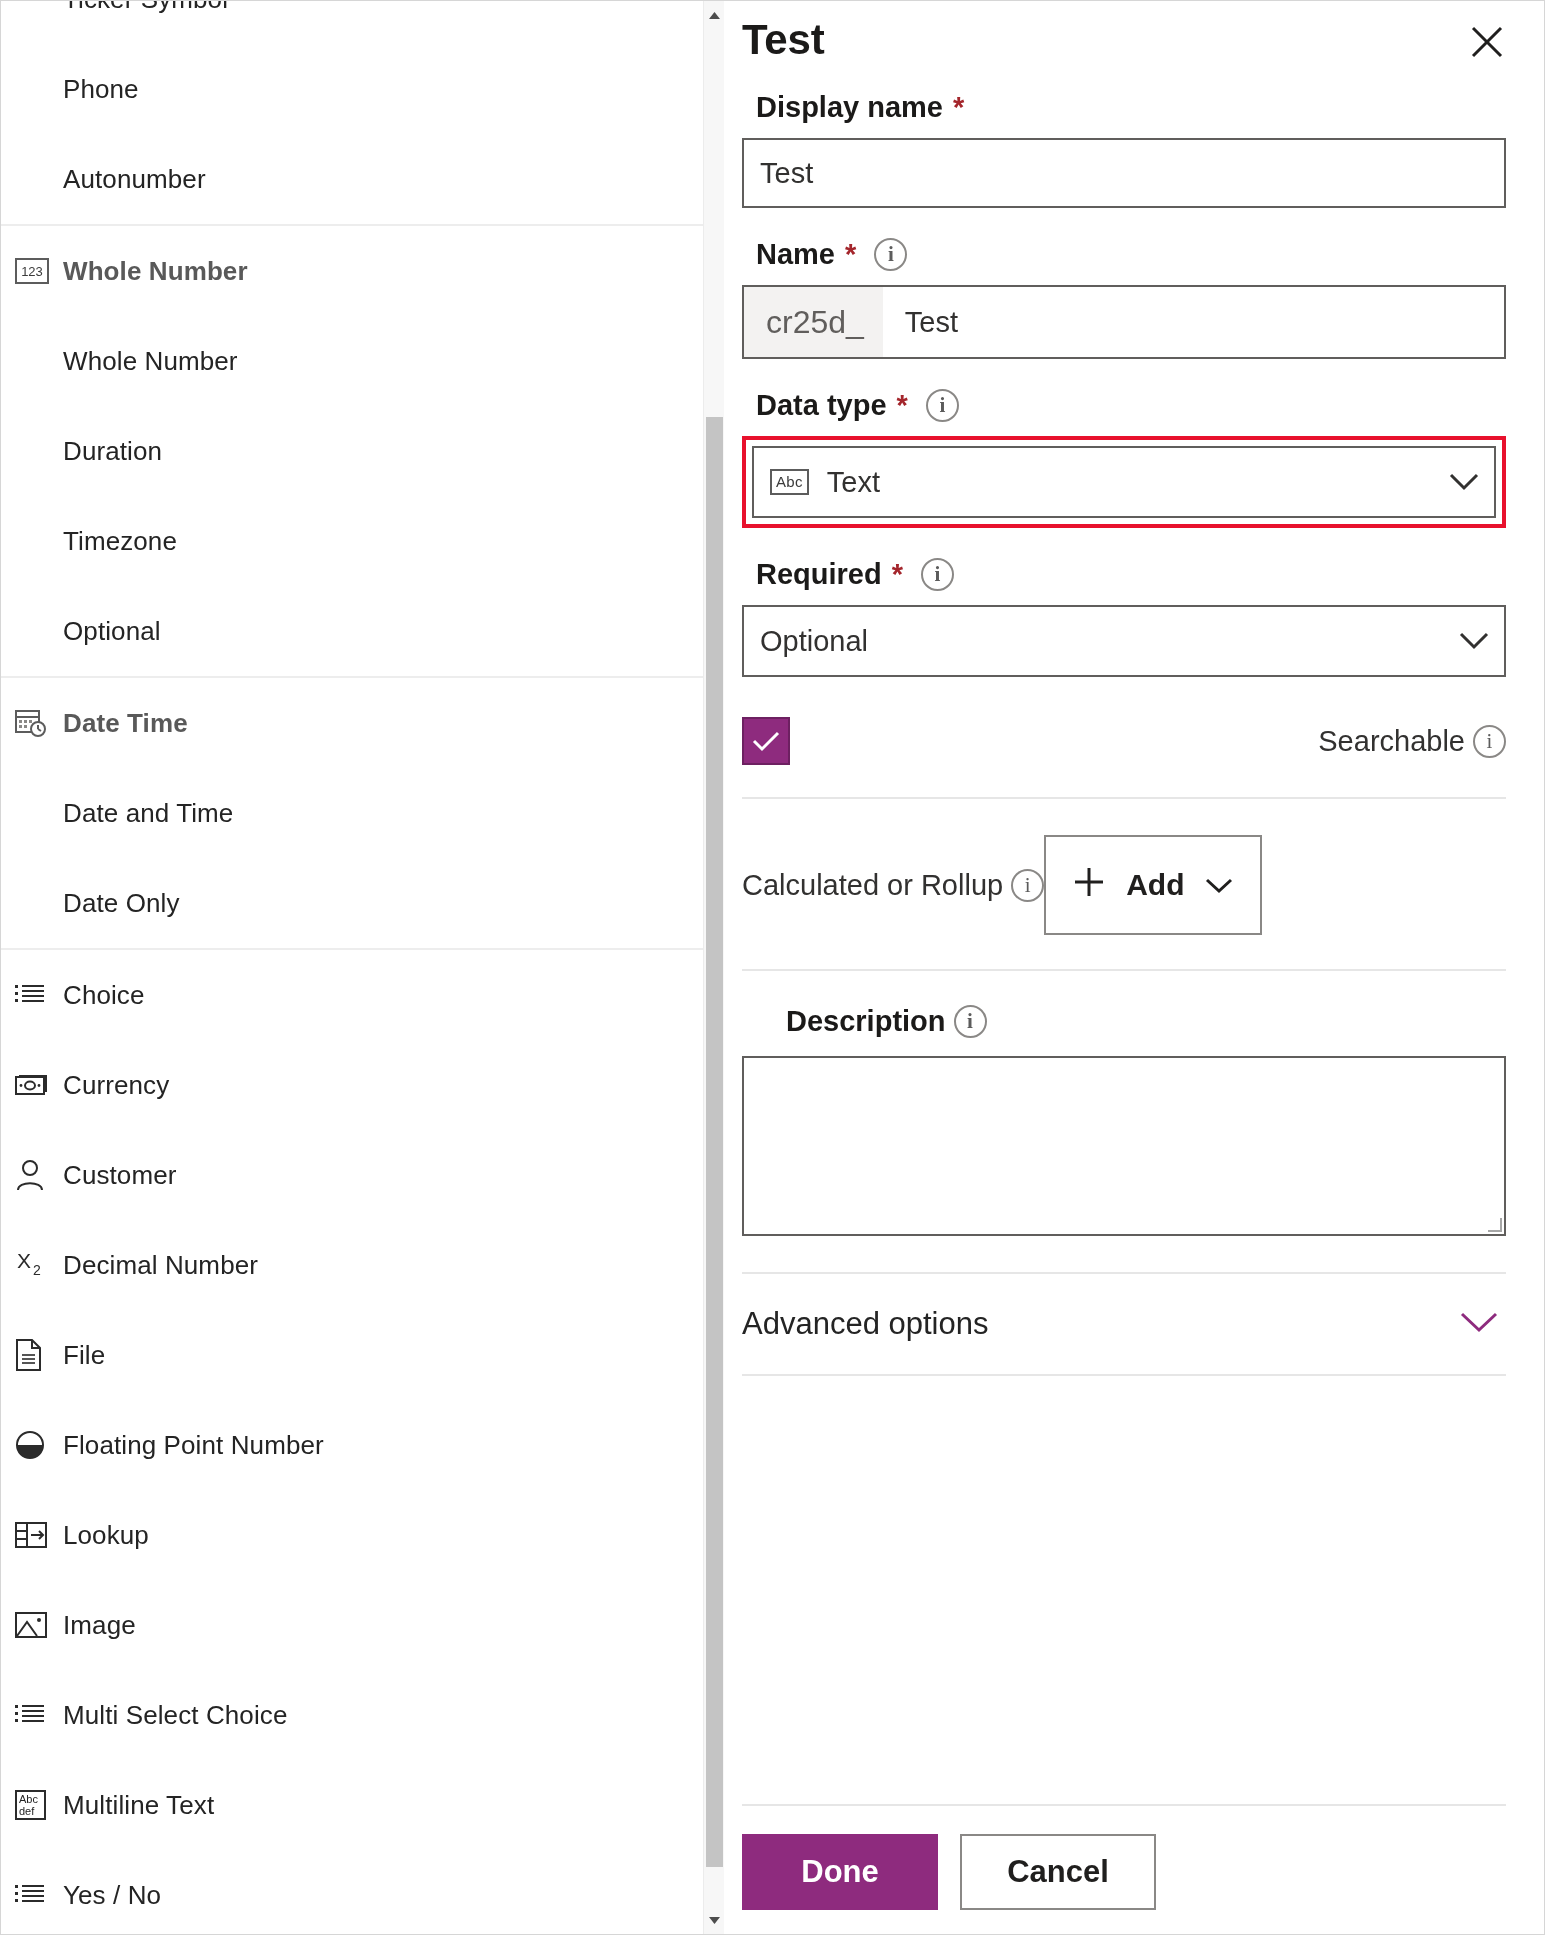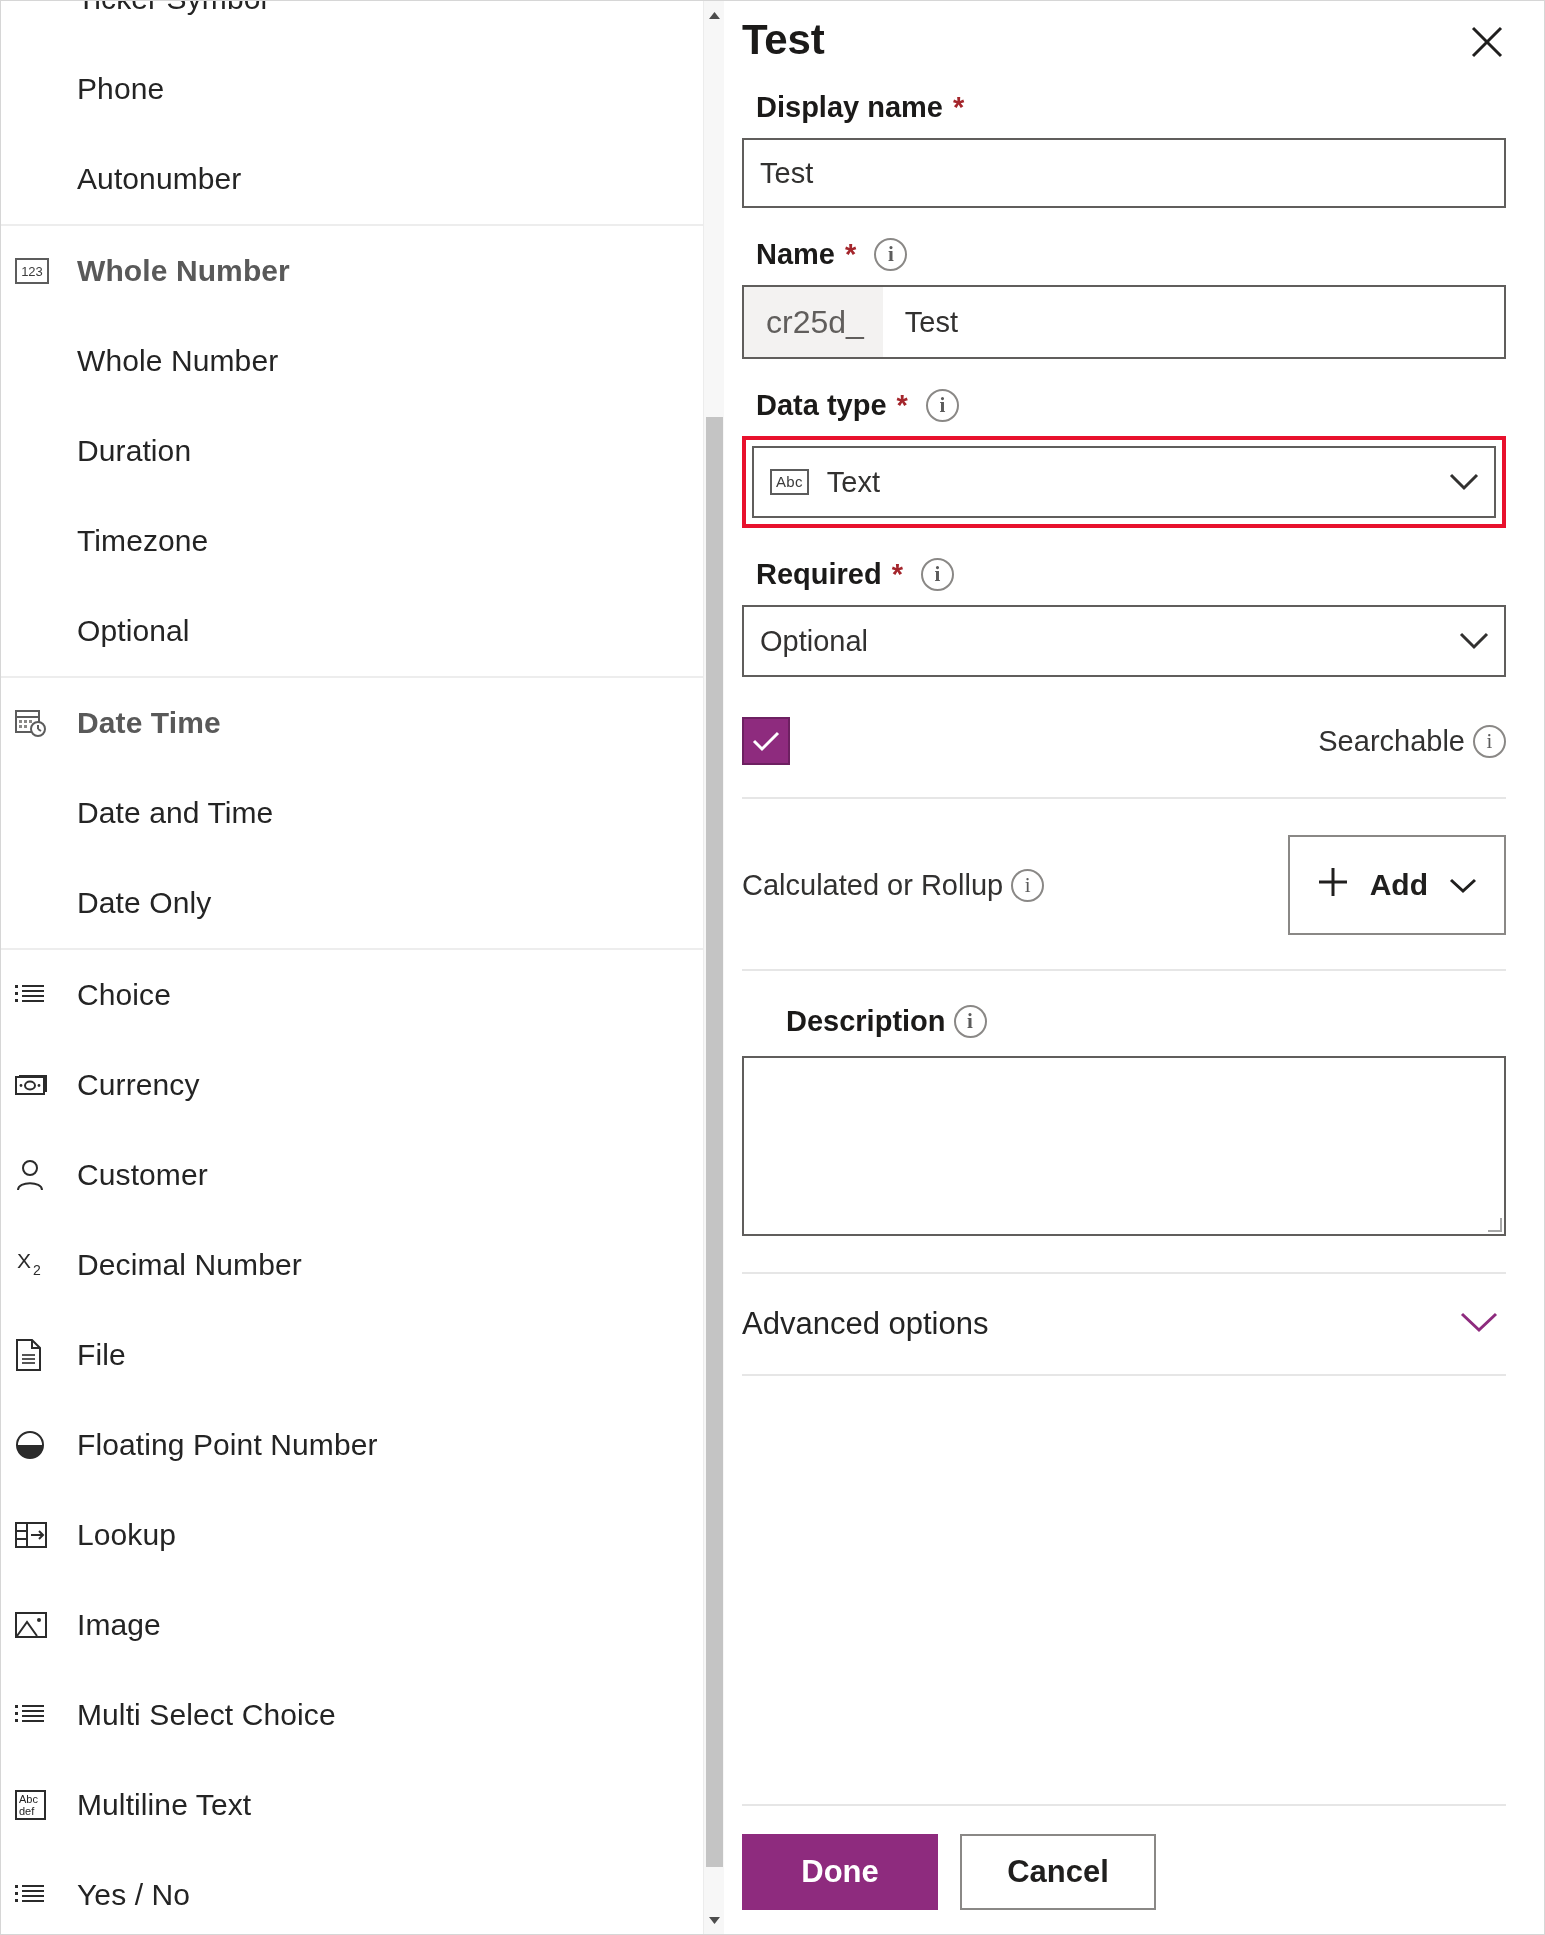--- a/index.html
+++ b/index.html
@@ -49,26 +49,25 @@
   }
   .item .ico {
     width: 48px;
     min-width: 48px;
     display: flex;
     align-items: flex-end;
     justify-content: flex-start;
     color: #4d7c0f;
   }
   .item .lbl {
-    font-size: 30px;
+    font-size: 26px;
     font-weight: 400;
     color: #242424;
     letter-spacing: 0.1px;
     white-space: nowrap;
-    margin-left: 14px;
   }
   .item.group-head .lbl { color: #595959; font-weight: 600; }
   .item.child { padding-left: 62px; }
   .item.child .lbl { color: #242424; }
 
   
   .left-scrollbar {
     position: absolute;
     right: 0;
     top: 0;
@@ -254,21 +253,21 @@
     font-size: 29px;
     color: #323130;
     flex: 1;
   }
 
   .divider { height: 2px; background: #e6e6e6; }
 
   .rollup-row {
     display: flex;
     align-items: center;
-    justify-content: space-between;
+    justify-content: flex-start;
     padding: 36px 0 34px 0;
   }
   .rollup-label {
     display: flex;
     align-items: center;
     font-size: 29px;
     color: #323130;
   }
   .add-btn {
     display: flex;

